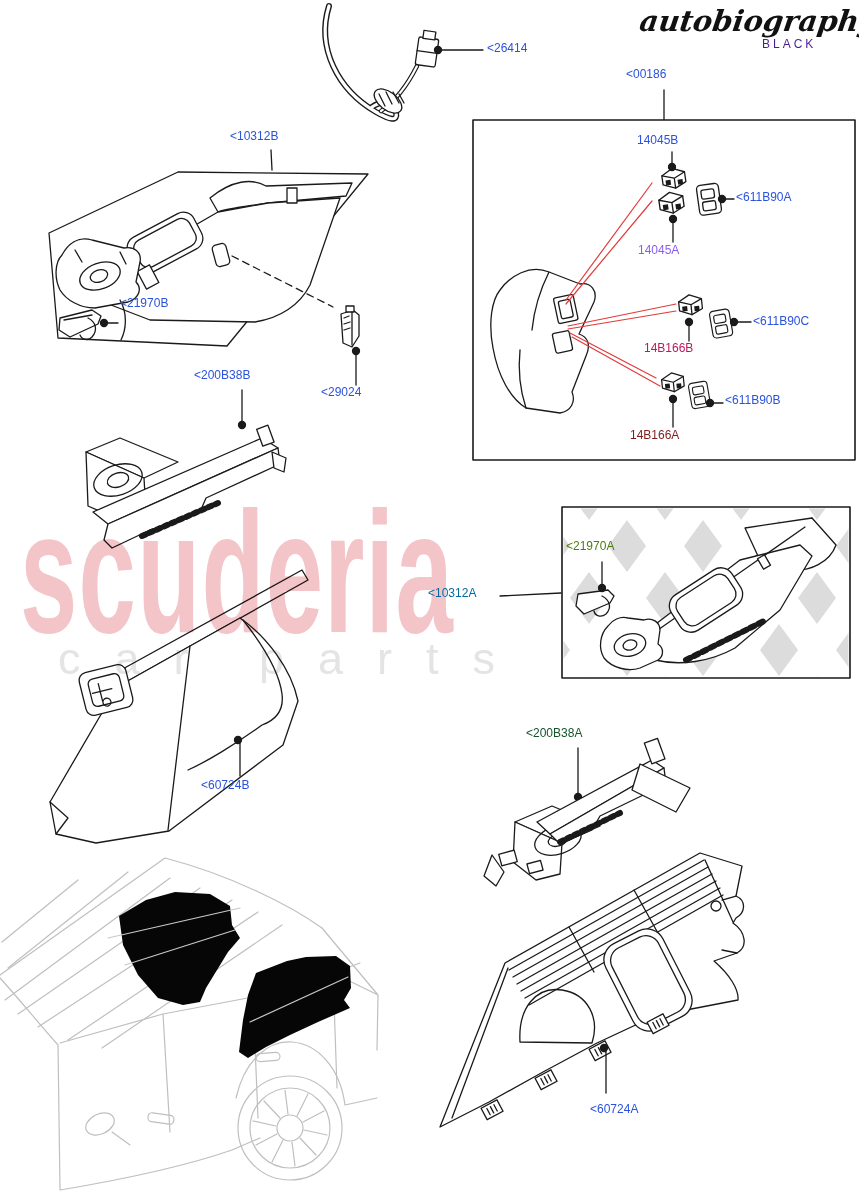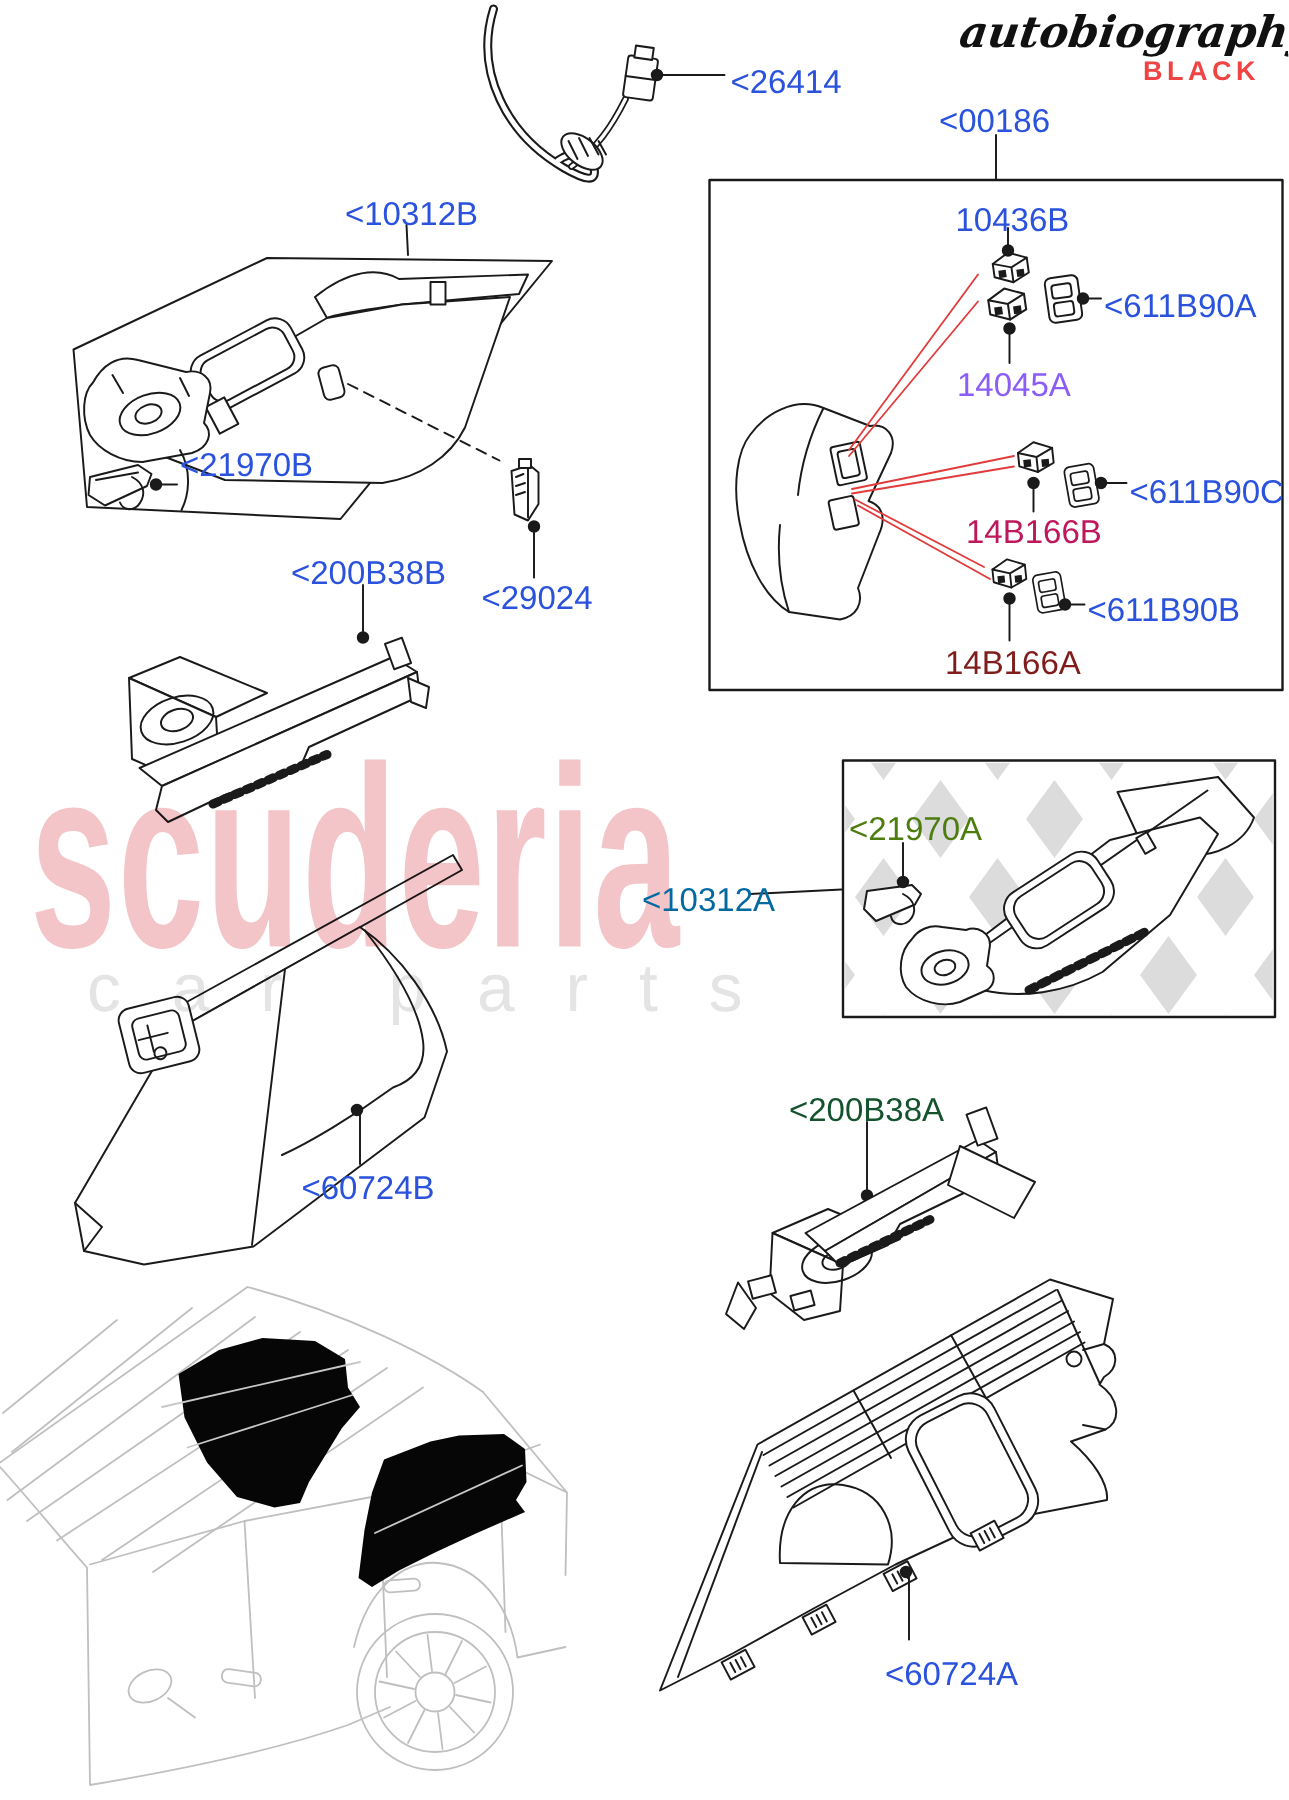--- a/index.html
+++ b/index.html
@@ -4,26 +4,26 @@
 <style>
   html,body{margin:0;padding:0;background:#fff;}
   .canvas{position:relative;width:859px;height:1200px;background:#fff;overflow:hidden;
           font-family:"Liberation Sans",sans-serif;}
   svg.layer{position:absolute;left:0;top:0;}
   .wm-script{position:absolute;left:20px;top:486px;font-size:172px;font-weight:bold;line-height:1;
              letter-spacing:2px;white-space:nowrap;transform:scaleX(.6);transform-origin:left top;
              mix-blend-mode:multiply;opacity:.92;}
   .wm-sub{position:absolute;left:58px;top:636px;font-size:45px;line-height:1;letter-spacing:34px;
           word-spacing:-10px;white-space:nowrap;mix-blend-mode:multiply;}
-  .lbl{position:absolute;font-size:22px;line-height:1.15;white-space:nowrap;cursor:pointer;}
+  .lbl{position:absolute;font-size:12px;line-height:1.15;white-space:nowrap;cursor:pointer;}
   .brand-script{position:absolute;left:640px;top:4px;width:212px;text-align:right;
                 font-family:"DejaVu Serif",serif;font-style:italic;font-weight:bold;font-size:29px;
                 transform:skewX(-8deg);color:#111;}
-  .brand-sub{position:absolute;left:762px;top:37px;font-size:18px;font-weight:bold;
-             letter-spacing:3px;color:#ef4444;}
+  .brand-sub{position:absolute;left:762px;top:37px;font-size:12px;font-weight:normal;
+             letter-spacing:3px;color:#4c1d95;}
 </style>
 </head>
 <body>
 
 <div class="canvas">
 
   <svg class="layer" width="859" height="1200" viewBox="0 0 859 1200">
     <g fill="none" stroke="#1a1a1a" stroke-width="1.3" stroke-linejoin="round" stroke-linecap="round">
 
       <g>
@@ -300,21 +300,21 @@
         <path d="M602,596 C610,600 612,608 606,614 C601,618 595,616 594,611"></path>
         <circle cx="602" cy="588" r="3.5" fill="#1a1a1a"></circle>
         <line x1="602" y1="585" x2="602" y2="562"></line>
       </g>
     </g>
   </svg>
 
   <div>
     <div class="lbl" style="left:487px;top:42px;color:#2a52dc">&lt;26414</div>
     <div class="lbl" style="left:626px;top:68px;color:#2a52dc">&lt;00186</div>
-    <div class="lbl" style="left:637px;top:134px;color:#2a52dc">10436B</div>
+    <div class="lbl" style="left:637px;top:134px;color:#2a52dc">14045B</div>
     <div class="lbl" style="left:736px;top:191px;color:#2a52dc">&lt;611B90A</div>
     <div class="lbl" style="left:638px;top:244px;color:#8b5cf6">14045A</div>
     <div class="lbl" style="left:644px;top:342px;color:#be185d">14B166B</div>
     <div class="lbl" style="left:753px;top:315px;color:#2a52dc">&lt;611B90C</div>
     <div class="lbl" style="left:630px;top:429px;color:#7f1d1d">14B166A</div>
     <div class="lbl" style="left:725px;top:394px;color:#2a52dc">&lt;611B90B</div>
     <div class="lbl" style="left:230px;top:130px;color:#2a52dc">&lt;10312B</div>
     <div class="lbl" style="left:120px;top:297px;color:#2a52dc">&lt;21970B</div>
     <div class="lbl" style="left:321px;top:386px;color:#2a52dc">&lt;29024</div>
     <div class="lbl" style="left:194px;top:369px;color:#2a52dc">&lt;200B38B</div>

